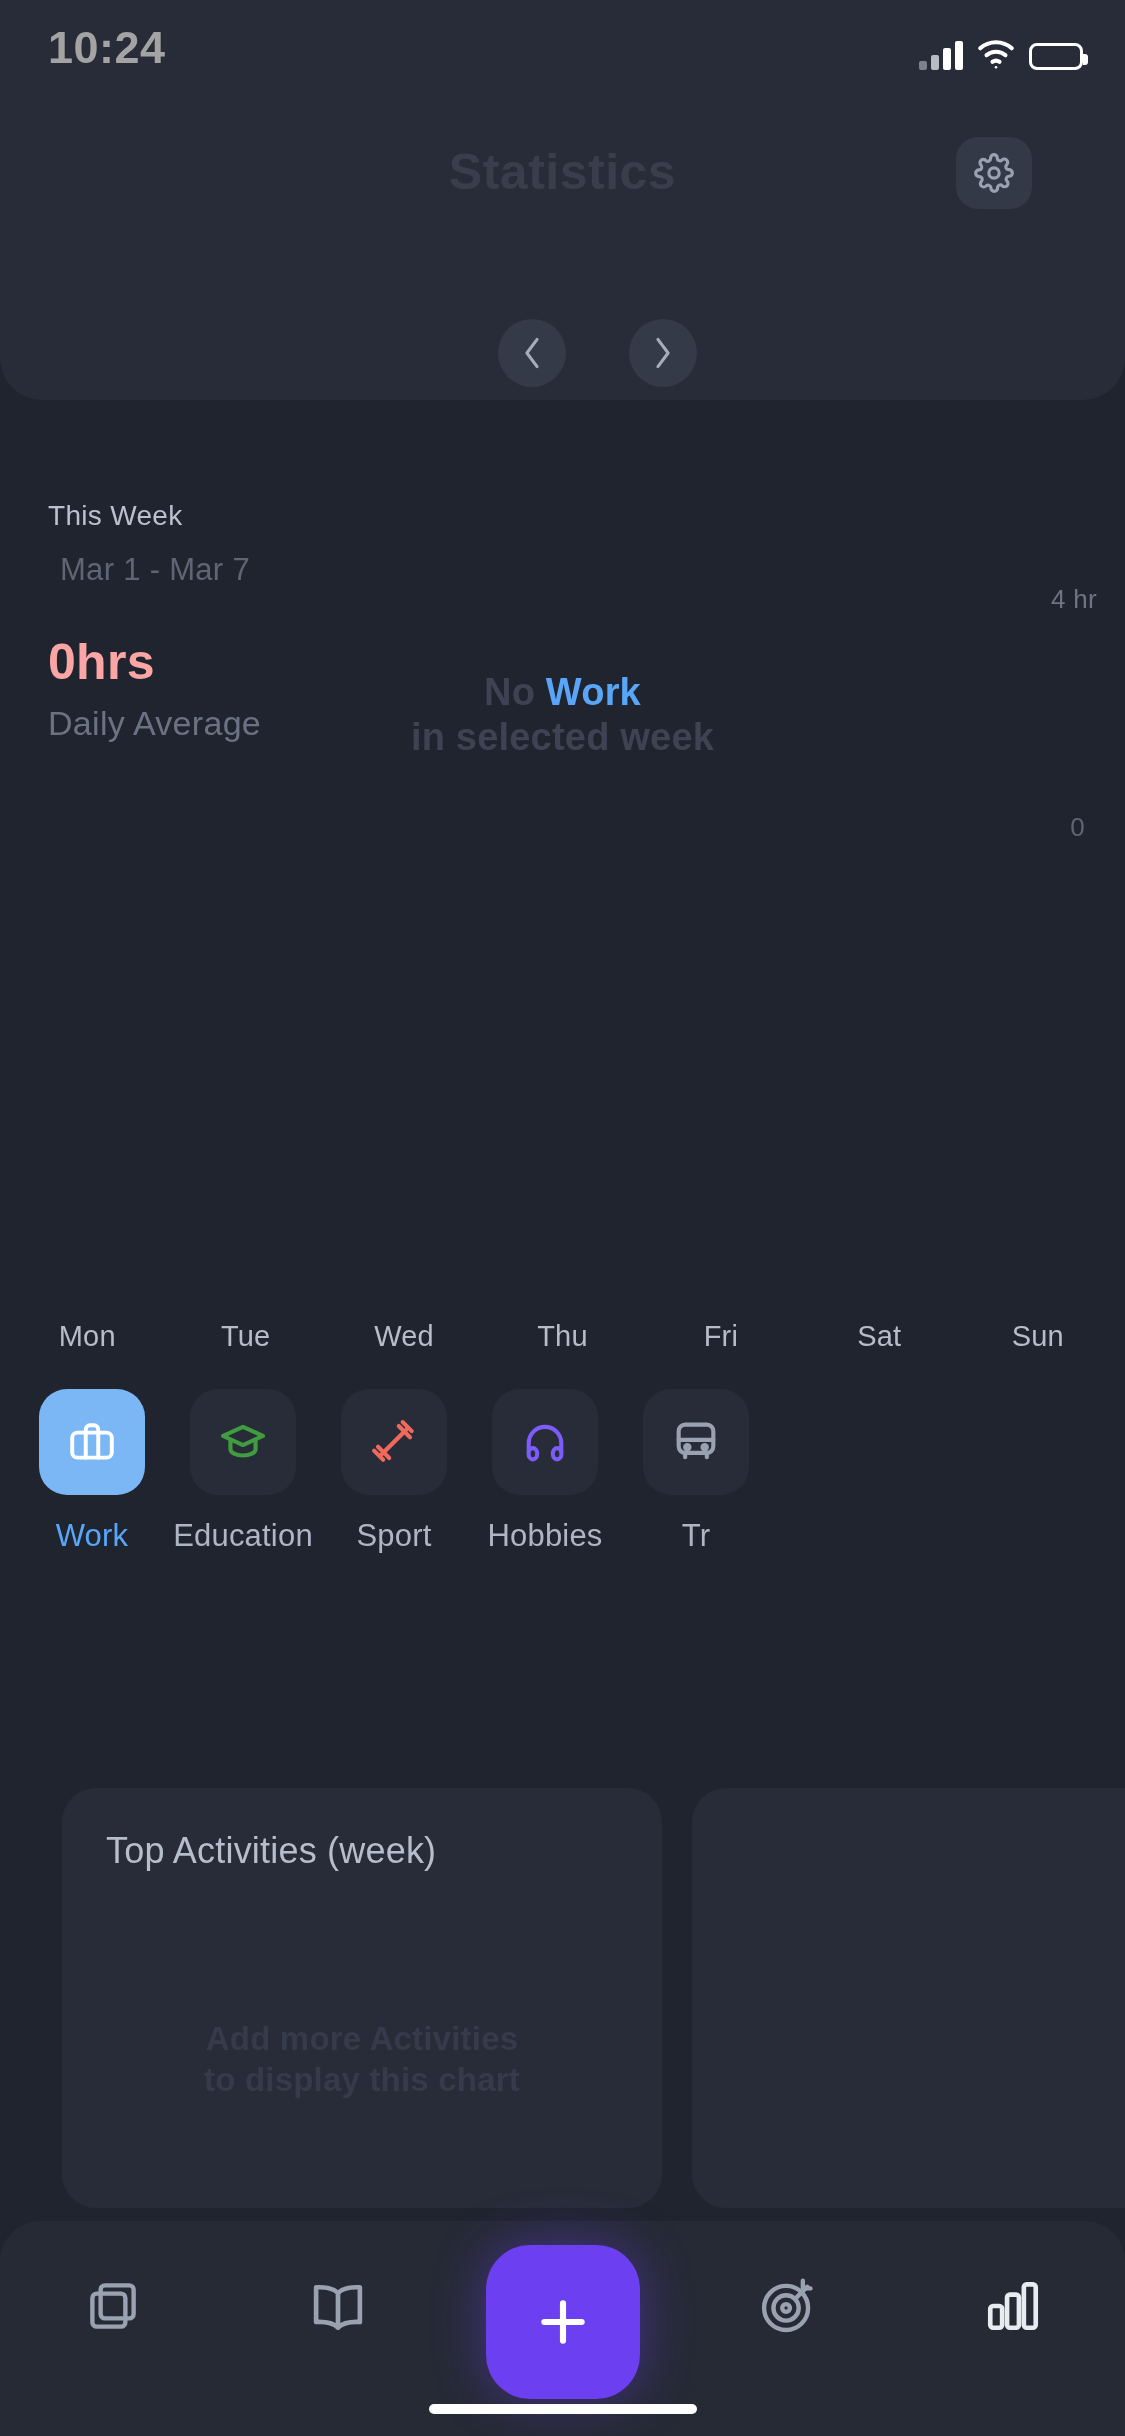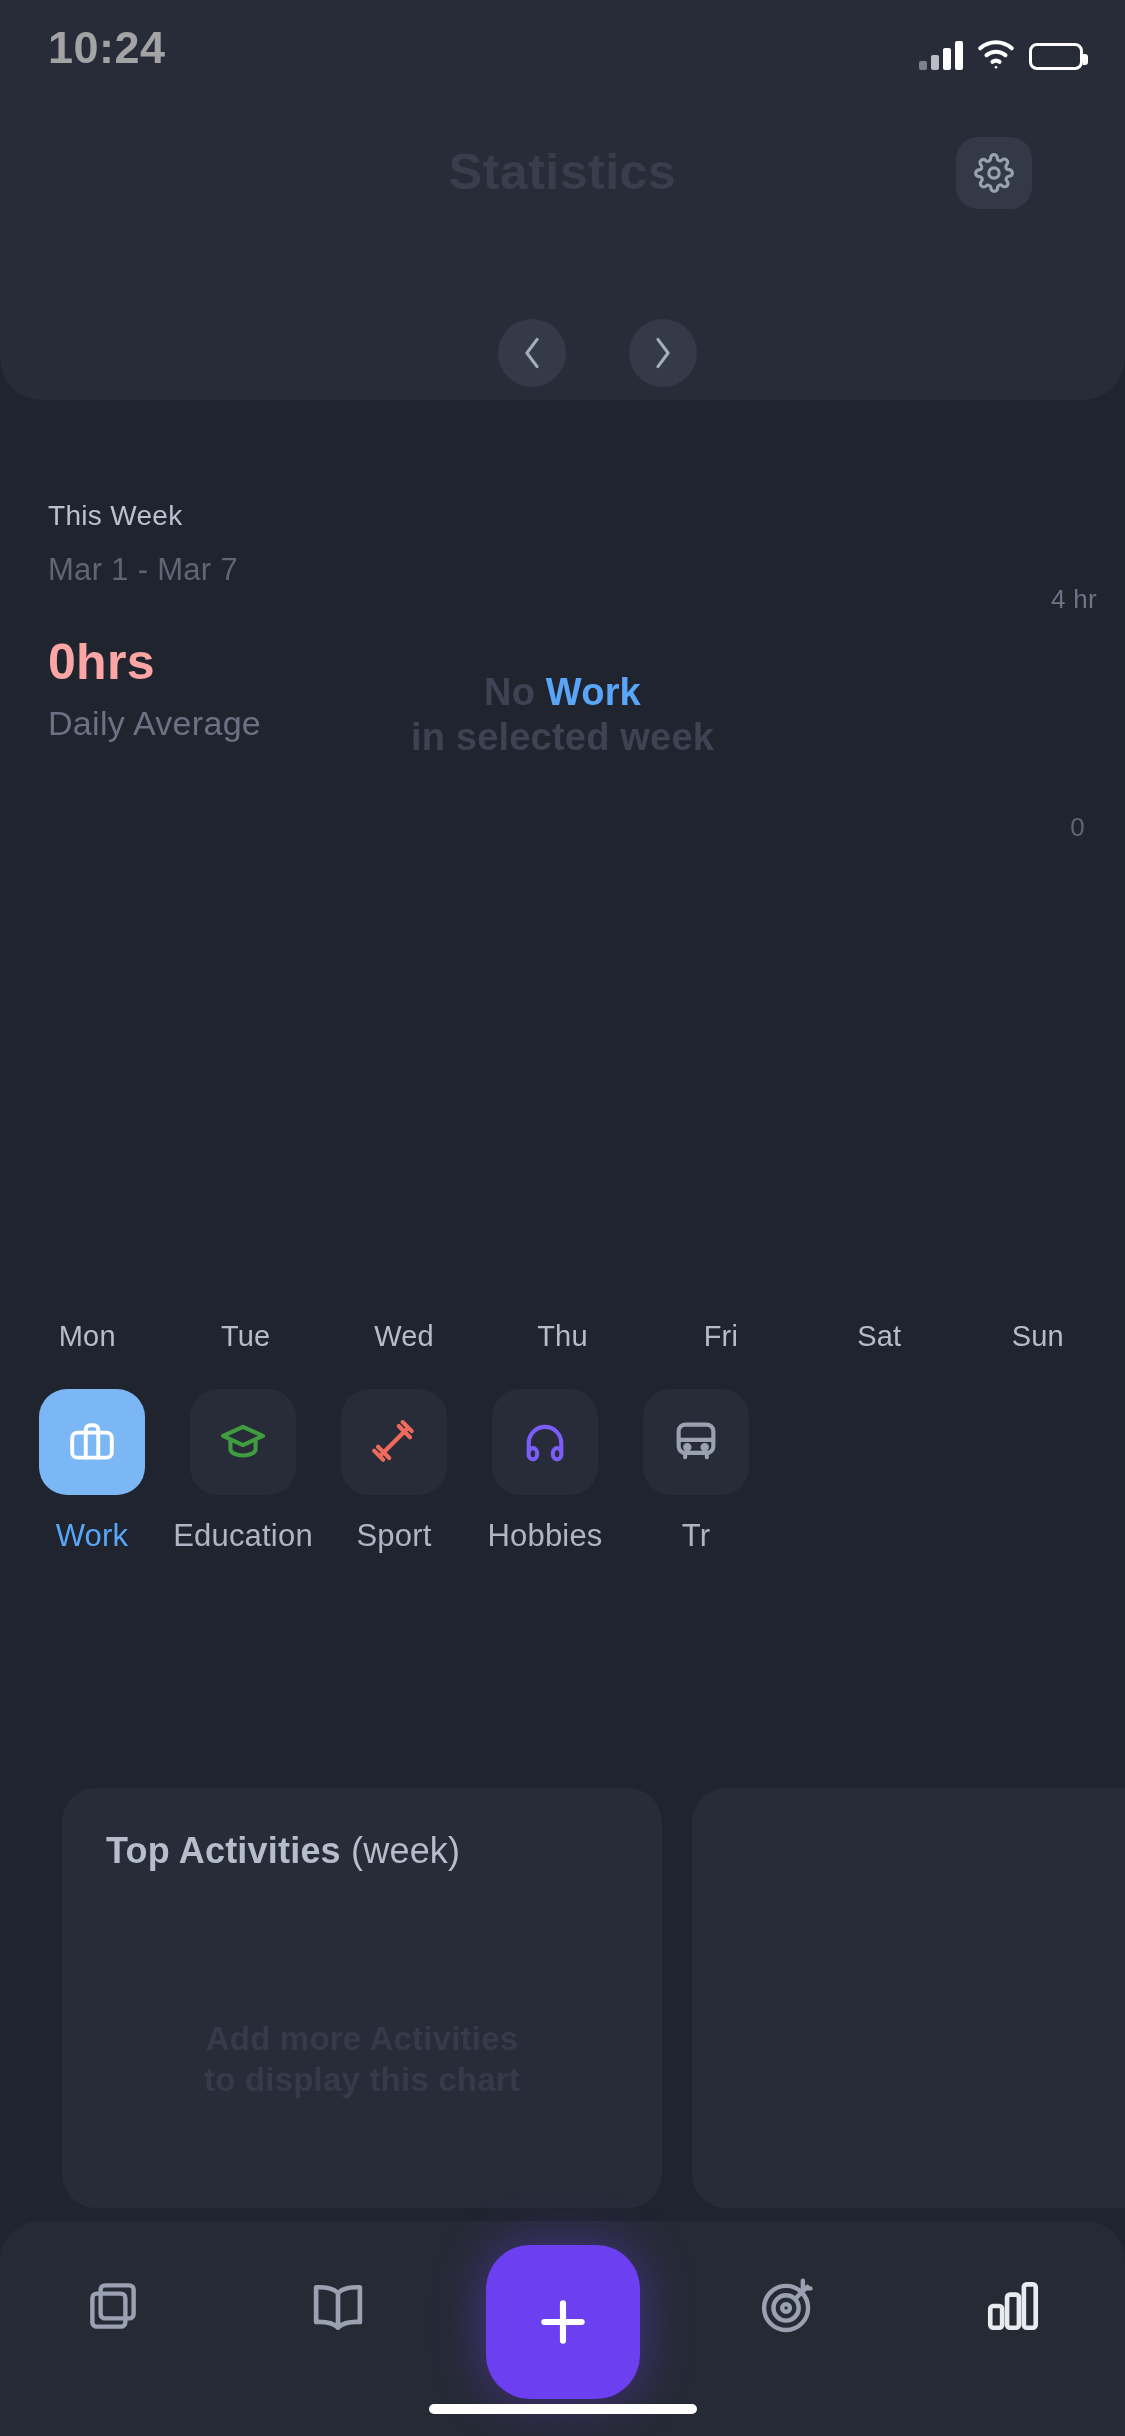--- a/index.html
+++ b/index.html
@@ -56,21 +56,21 @@
   }
   .gear-btn {
     position:absolute; top:137px; right:93px;
     width:76px; height:72px; border-radius:22px; background:#343947;
     display:flex; align-items:center; justify-content:center;
   }
 
   
   .week-block { position:absolute; top:500px; left:48px; }
   .week-title { font-size:28px; font-weight:500; color:#b9c0cf; letter-spacing:0.3px; }
-  .week-range { margin-top:20px; font-size:31px; font-weight:400; color:#5e6575; letter-spacing:0.3px; }
+  .week-range { margin-top:20px; font-size:31px; font-weight:400; color:#5e6575; letter-spacing:0.3px;margin-left:12px; }
   .week-total { margin-top:45px; font-size:50px; font-weight:700; color:#fca5a5; letter-spacing:0.3px; }
   .week-sub { margin-top:13px; font-size:34px; font-weight:400; color:#6a7283; letter-spacing:0.3px; }
 
   .nav-btn {
     position:absolute; width:68px; height:68px; border-radius:50%;
     background:#343a48; display:flex; align-items:center; justify-content:center;
   }
   .nav-prev { top:319px; left:498px; }
   .nav-next { top:319px; left:629px; }
 
@@ -121,21 +121,21 @@
   
   .card {
     position:absolute; top:1788px; left:62px; width:600px; height:420px;
     background:#282c38; border-radius:34px; padding:42px 44px;
   }
   .card-peek {
     position:absolute; top:1788px; left:692px; width:600px; height:420px;
     background:#282c38; border-radius:34px;
   }
   .card-title { font-size:36px; color:#b6bdcb; letter-spacing:0.2px; }
-  .card-title b { font-weight:700; }
+  .card-title b { font-weight:400; }
   .card-title span { font-weight:400; }
   .card-empty {
     position:absolute; top:230px; left:0; width:600px; text-align:center;
     font-size:33px; font-weight:700; line-height:1.25;
     color:#353b4a; letter-spacing:0.2px;
   }
 
   
   .tabbar {
     position:absolute; left:0; bottom:0; width:1125px; height:215px;

